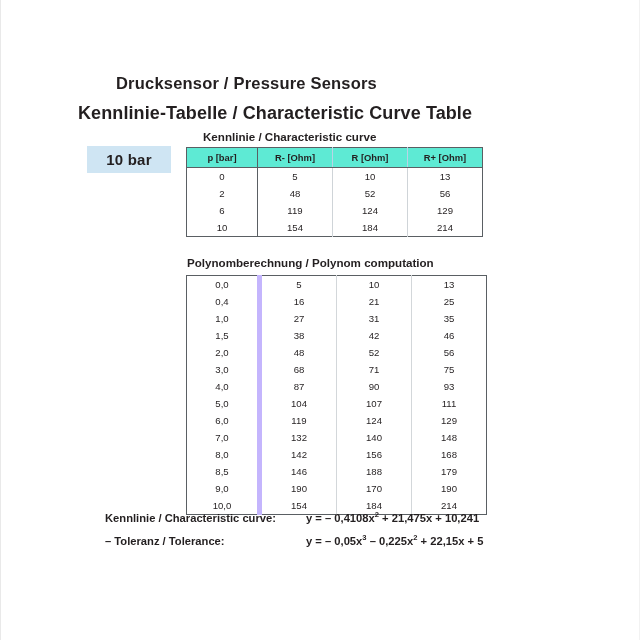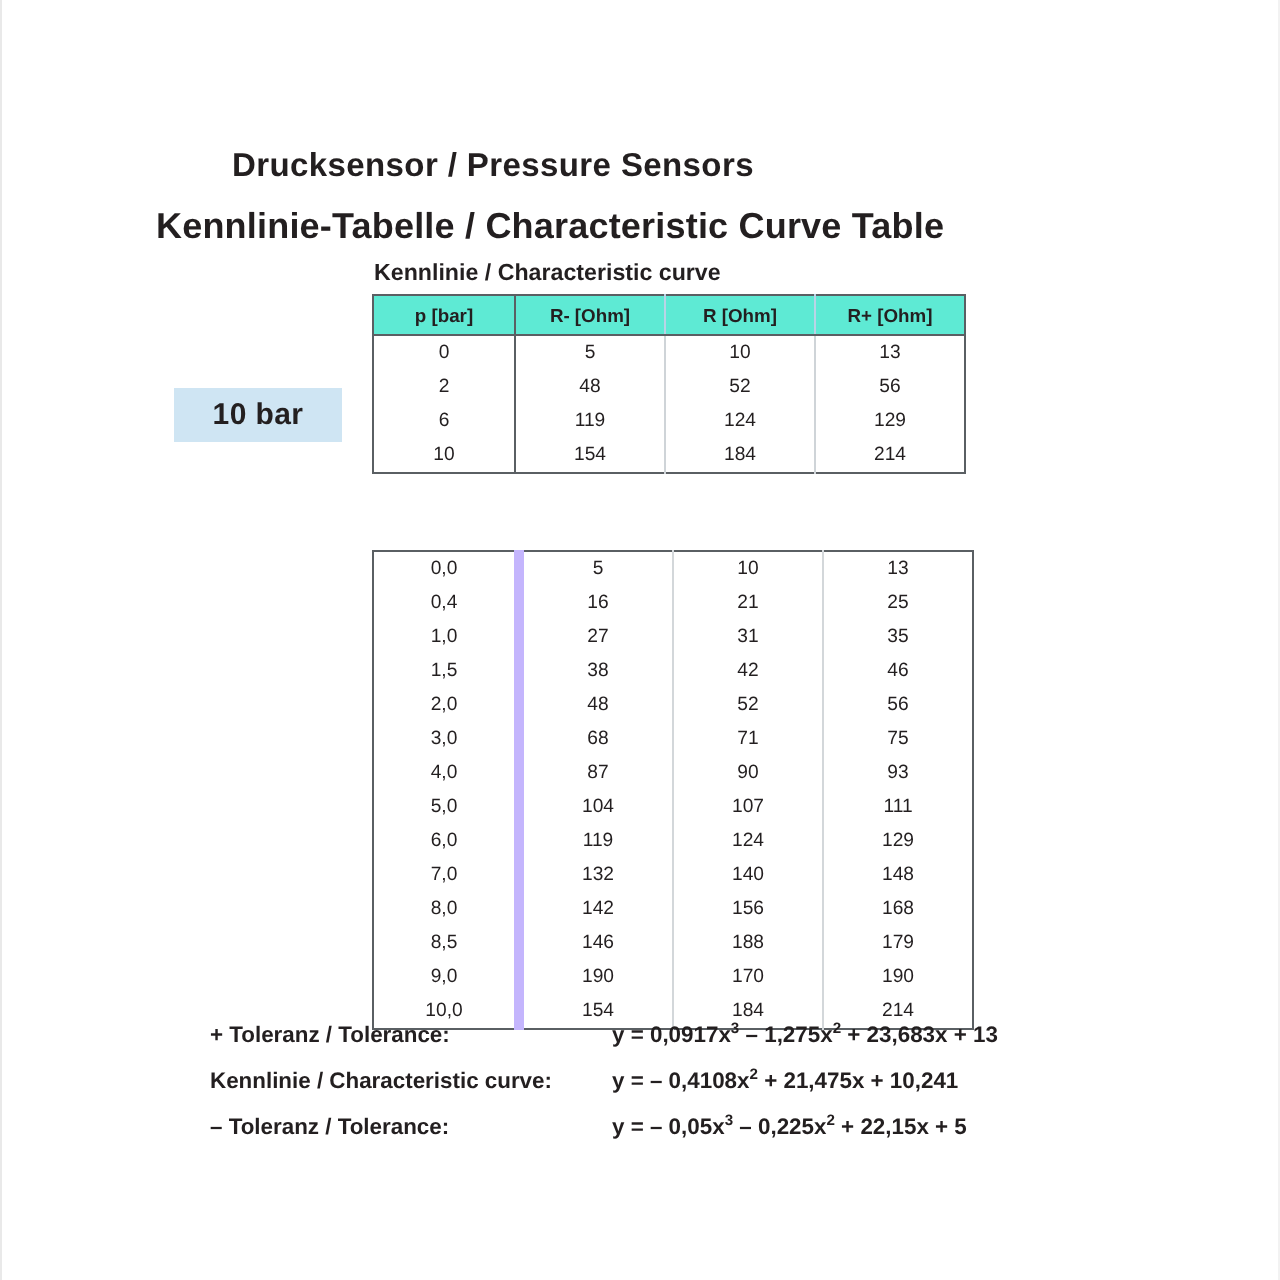--- a/index.html
+++ b/index.html
@@ -43,38 +43,37 @@
     font-weight: bold;
     letter-spacing: 0.1px;
     white-space: nowrap;
   }
   .section-caption {
     position: absolute;
     font-size: 11.6px;
     font-weight: bold;
     white-space: nowrap;
   }
-  #cap-curve { left: 186px; top: 130px; }
+  #cap-curve { left: 202px; top: 130px; }
   #cap-poly  { left: 186px; top: 256px; }
 
   
   .badge {
     position: absolute;
     left: 86px;
     top: 146px;
     width: 84px;
     height: 27px;
     background: #cfe5f3;
     display: flex;
     align-items: center;
     justify-content: center;
     font-size: 15px;
     font-weight: bold;
     letter-spacing: 0.2px;
-    margin-top: 48px;
   }
 
   
   .tbl {
     position: absolute;
     border-collapse: collapse;
     table-layout: fixed;
     font-size: 9.6px;
     color: #231f20;
   }
@@ -188,20 +187,21 @@
         </tr>
         <tr>
           <td class="col-p">10</td>
           <td class="col-r">154</td>
           <td class="col-r sep">184</td>
           <td class="col-r sep">214</td>
         </tr>
       </tbody>
   </table>
 
+  <div class="section-caption" id="cap-poly">Polynomberechnung / Polynom computation</div>
 
   <table class="tbl" id="poly-table">
     <tbody id="poly-body">
         <tr>
           <td class="col-p">0,0</td>
           <td class="col-r">5</td>
           <td class="col-r sep">10</td>
           <td class="col-r sep">13</td>
         </tr>
         <tr>
@@ -279,24 +279,20 @@
         <tr>
           <td class="col-p">10,0</td>
           <td class="col-r">154</td>
           <td class="col-r sep">184</td>
           <td class="col-r sep">214</td>
         </tr>
       </tbody>
   </table>
 
   <div class="formulas" id="formula-block">
-      <div class="frow">
-        <div class="flabel">+ Toleranz / Tolerance:</div>
-        <div class="fexpr">y = 0,0917x<sup>3</sup> – 1,275x<sup>2</sup> + 23,683x + 13</div>
-      </div>
       <div class="frow">
         <div class="flabel">Kennlinie / Characteristic curve:</div>
         <div class="fexpr">y = – 0,4108x<sup>2</sup> + 21,475x + 10,241</div>
       </div>
       <div class="frow">
         <div class="flabel">– Toleranz / Tolerance:</div>
         <div class="fexpr">y = – 0,05x<sup>3</sup> – 0,225x<sup>2</sup> + 22,15x + 5</div>
       </div>
     </div>
 

